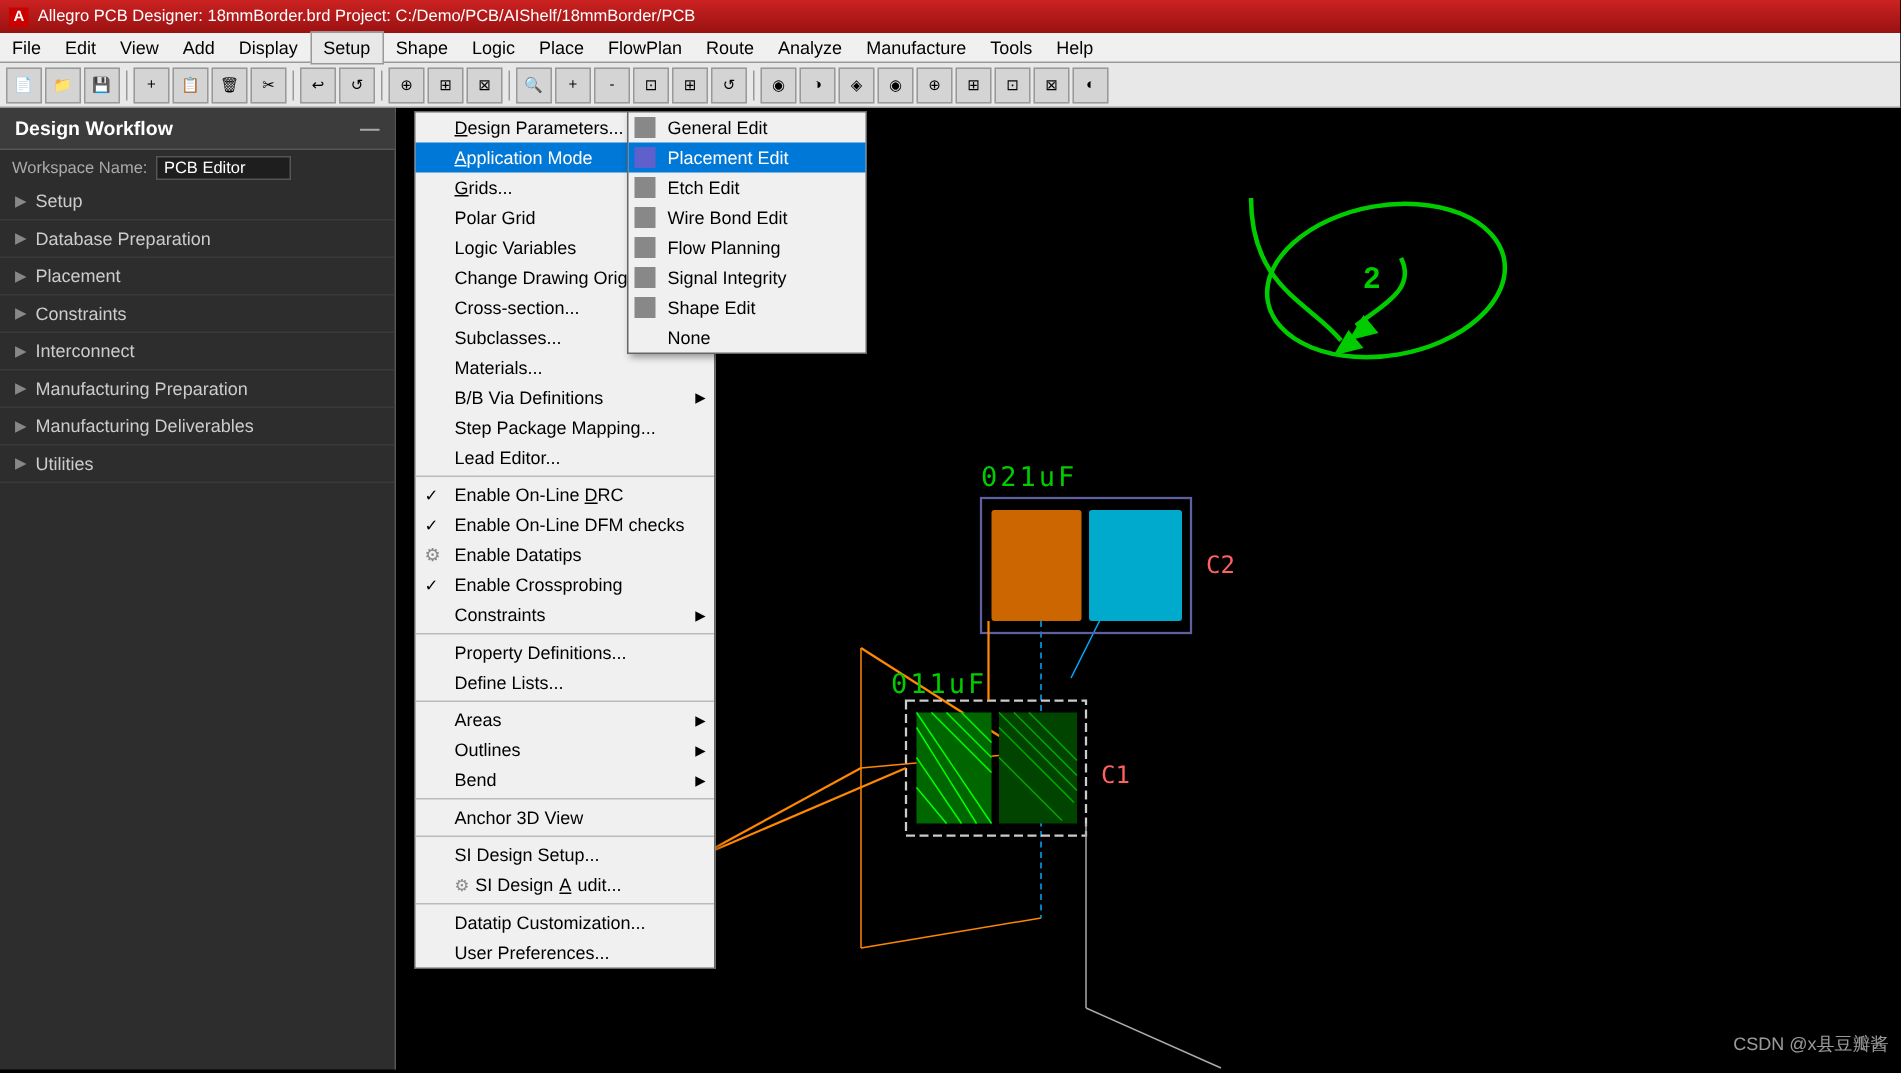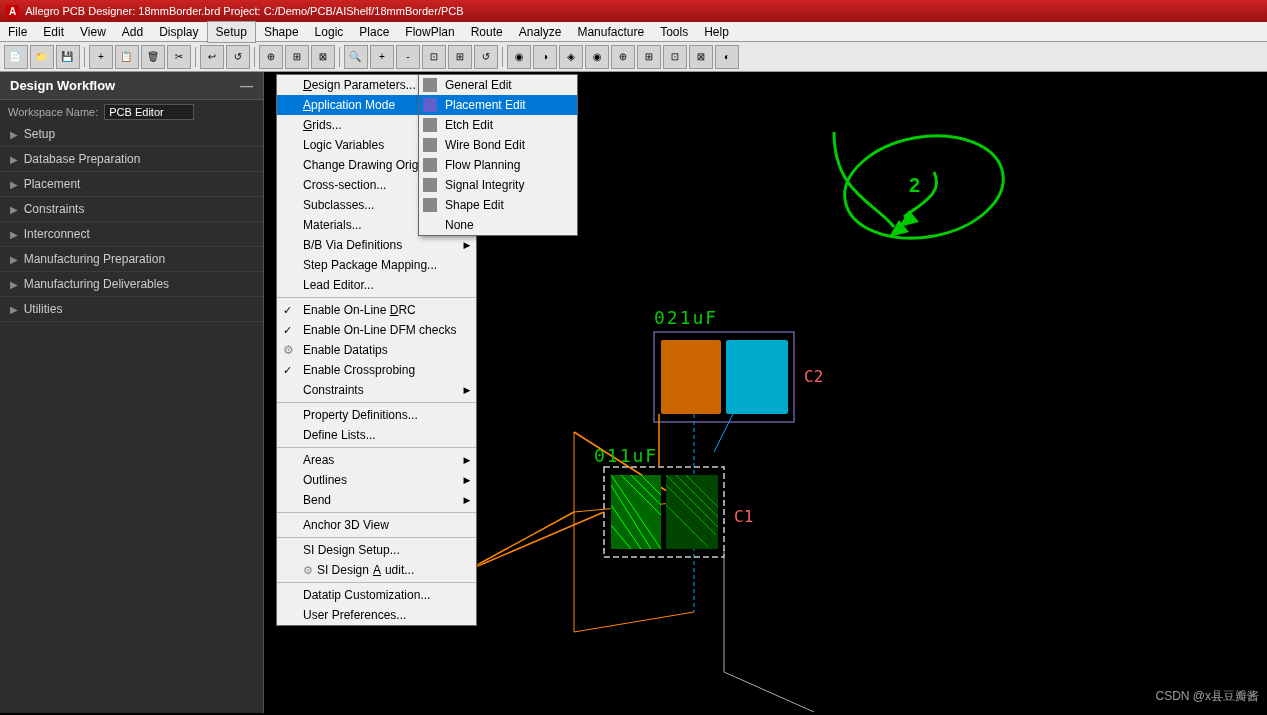--- a/index.html
+++ b/index.html
@@ -418,20 +418,23 @@
   <div class="menu-entry has-submenu">
     <span><span class="underline">D</span>esign Parameters...</span>
   </div>
   <div class="menu-entry highlighted has-submenu">
     <span><span class="underline">A</span>pplication Mode</span>
   </div>
   <div class="menu-entry">
     <span><span class="underline">G</span>rids...</span>
   </div>
   <div class="menu-entry has-submenu">
+    <span>Polar Grid</span>
+  </div>
+  <div class="menu-entry has-submenu">
     <span>Logic Variables</span>
   </div>
   <div class="menu-entry">
     <span>Change Drawing Origin</span>
   </div>
   <div class="menu-entry">
     <span>Cross-section...</span>
   </div>
   <div class="menu-entry">
     <span>Subclasses...</span>

